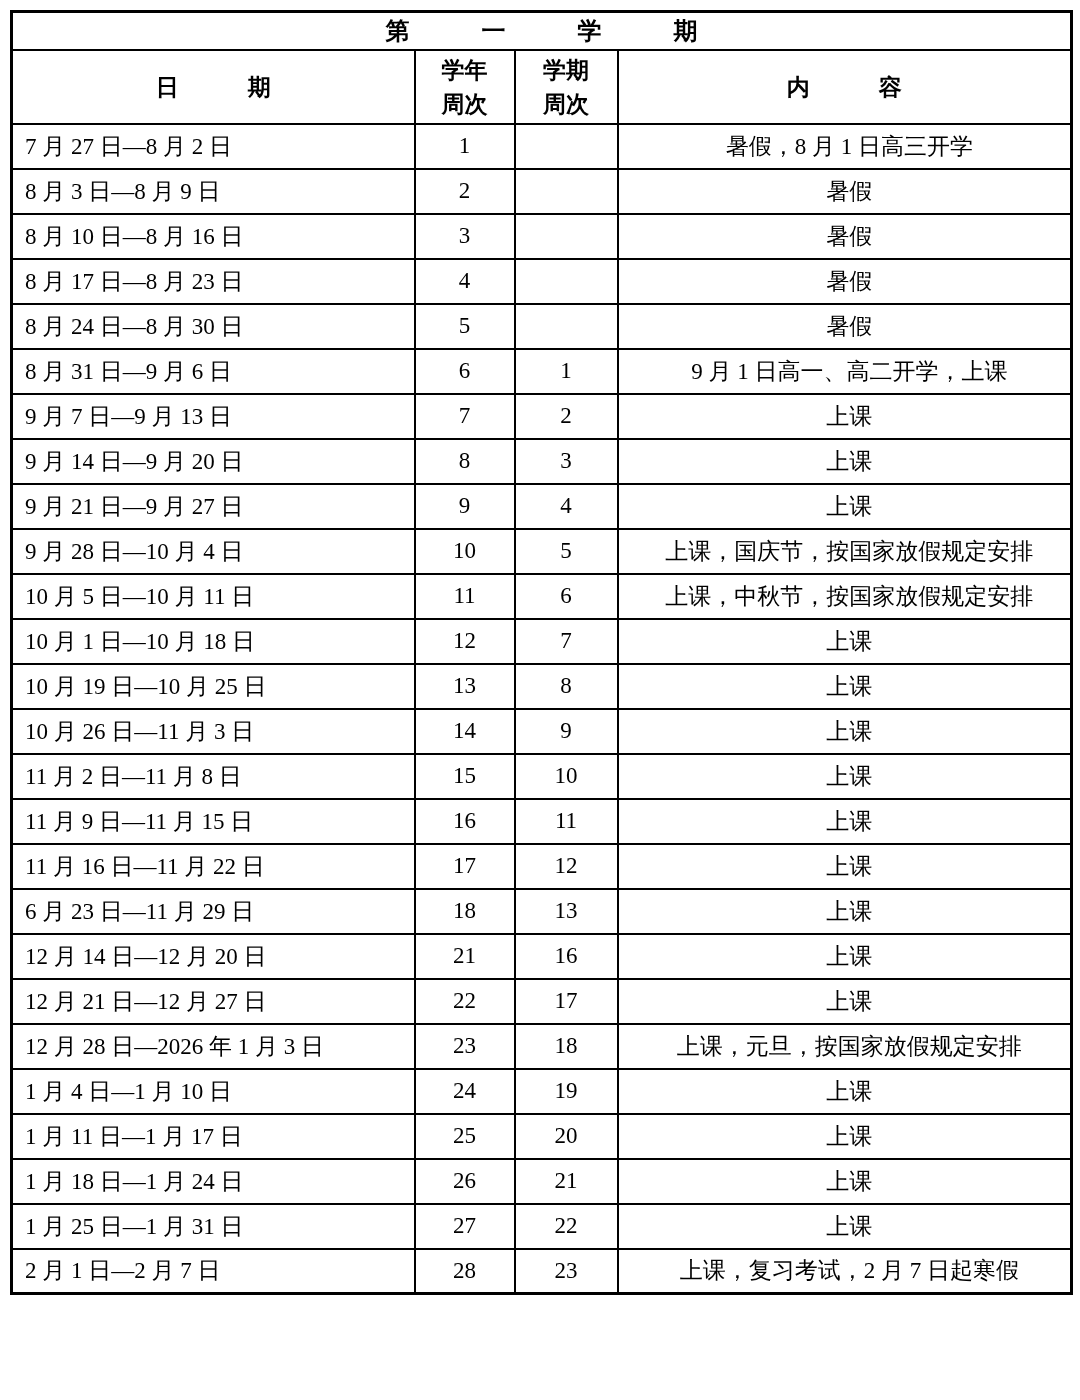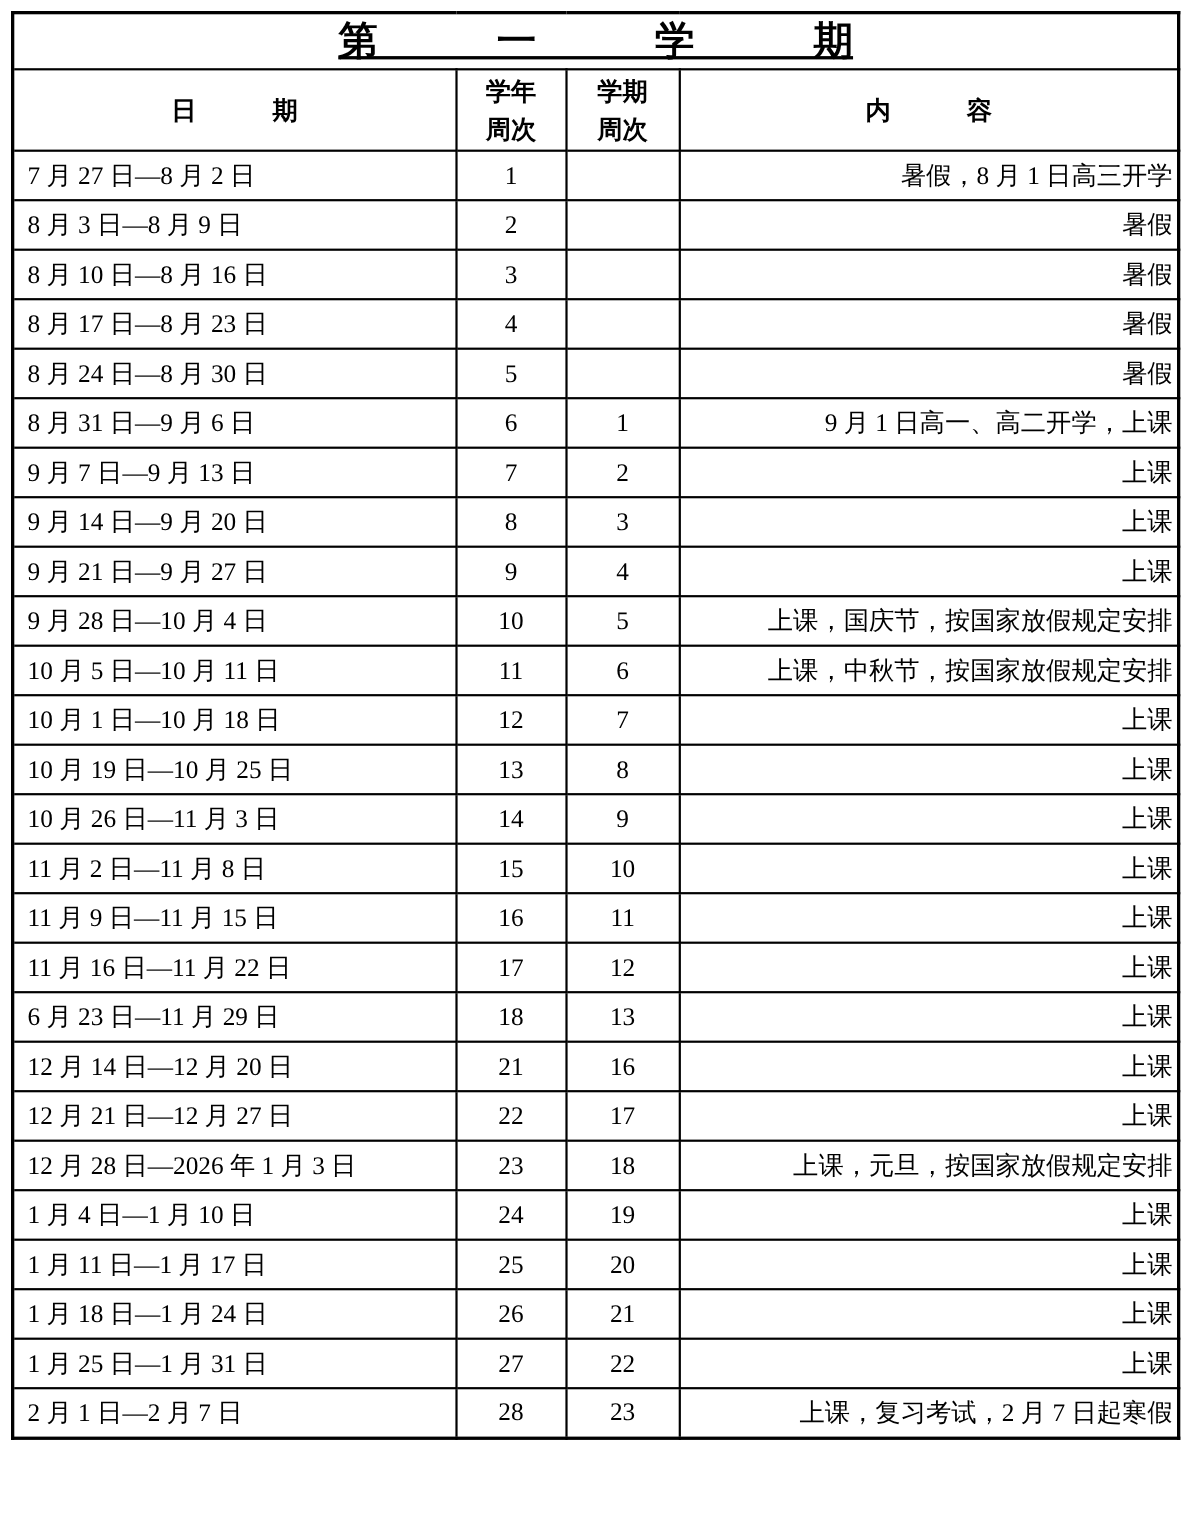--- a/index.html
+++ b/index.html
@@ -22,25 +22,24 @@
     border: 2px solid #000000;
     color: #000000;
     overflow: hidden;
     white-space: nowrap;
   }
   
   th.title-cell {
     height: 38px;
     font-family: "Liberation Sans", "DejaVu Sans", sans-serif;
     font-weight: bold;
-    font-size: 36px;
+    font-size: 24px;
     text-align: center;
     vertical-align: middle;
     padding: 0;
-    text-decoration: underline;
   }
   
   tr.header-row th {
     height: 74px;
     font-family: "Liberation Sans", "DejaVu Sans", sans-serif;
     font-weight: bold;
     font-size: 23px;
     text-align: center;
     vertical-align: middle;
     padding: 0;
@@ -57,21 +56,21 @@
   td.cell-date {
     text-align: left;
     padding-left: 12px;
     padding-right: 20px;
   }
   td.cell-num {
     text-align: center;
     padding: 0;
   }
   td.cell-content {
-    text-align: right;
+    text-align: center;
     padding-left: 14px;
     padding-right: 4px;
   }
 </style>
 </head>
 <body>
 
 <div class="page">
   <table class="cal">
     <colgroup>

